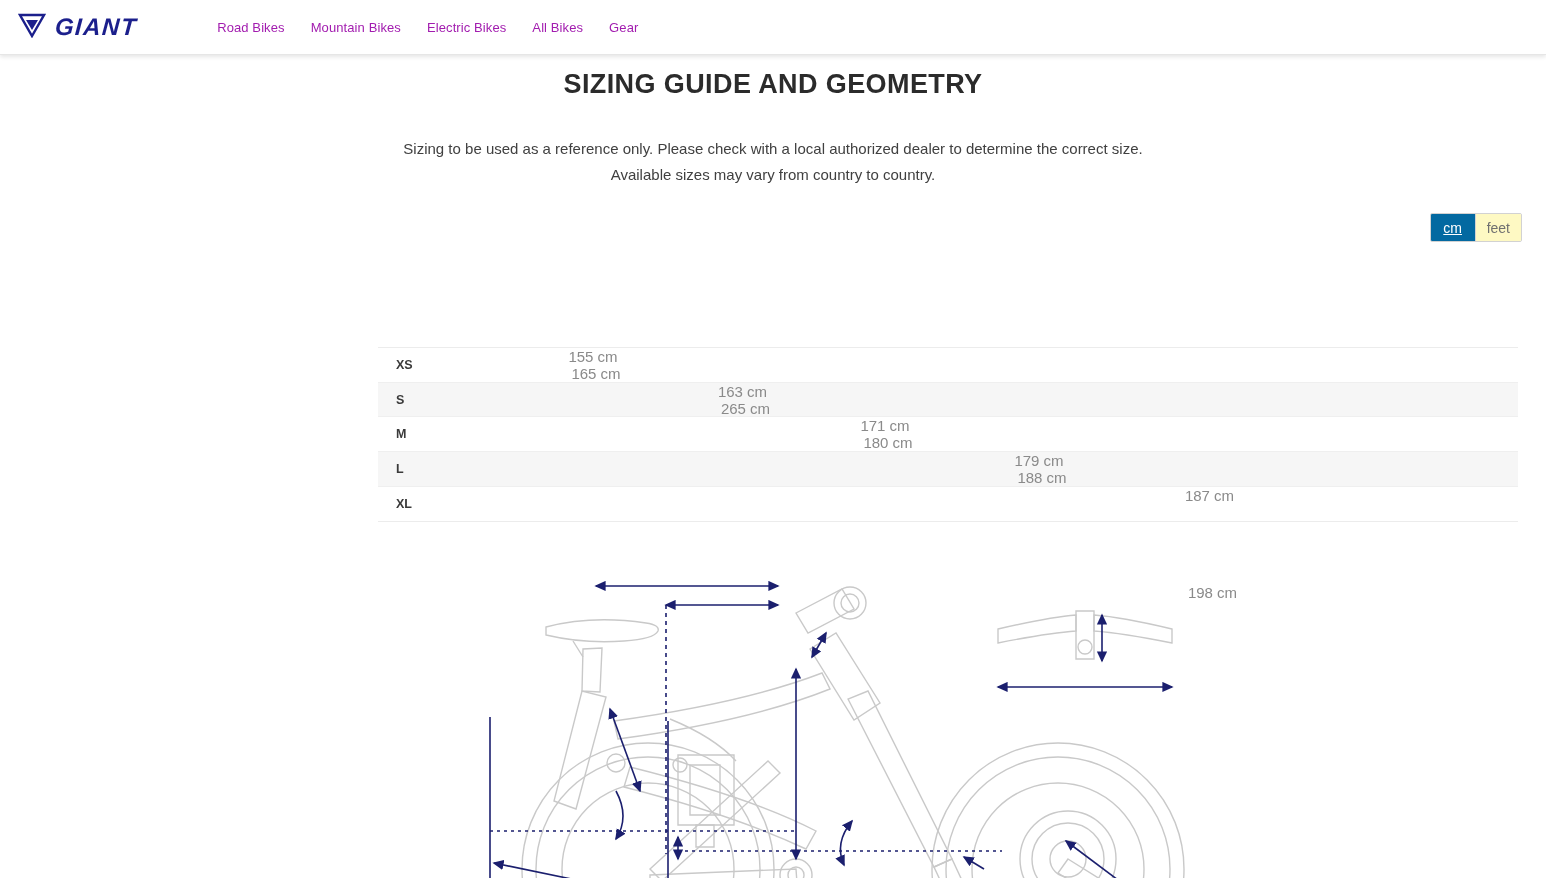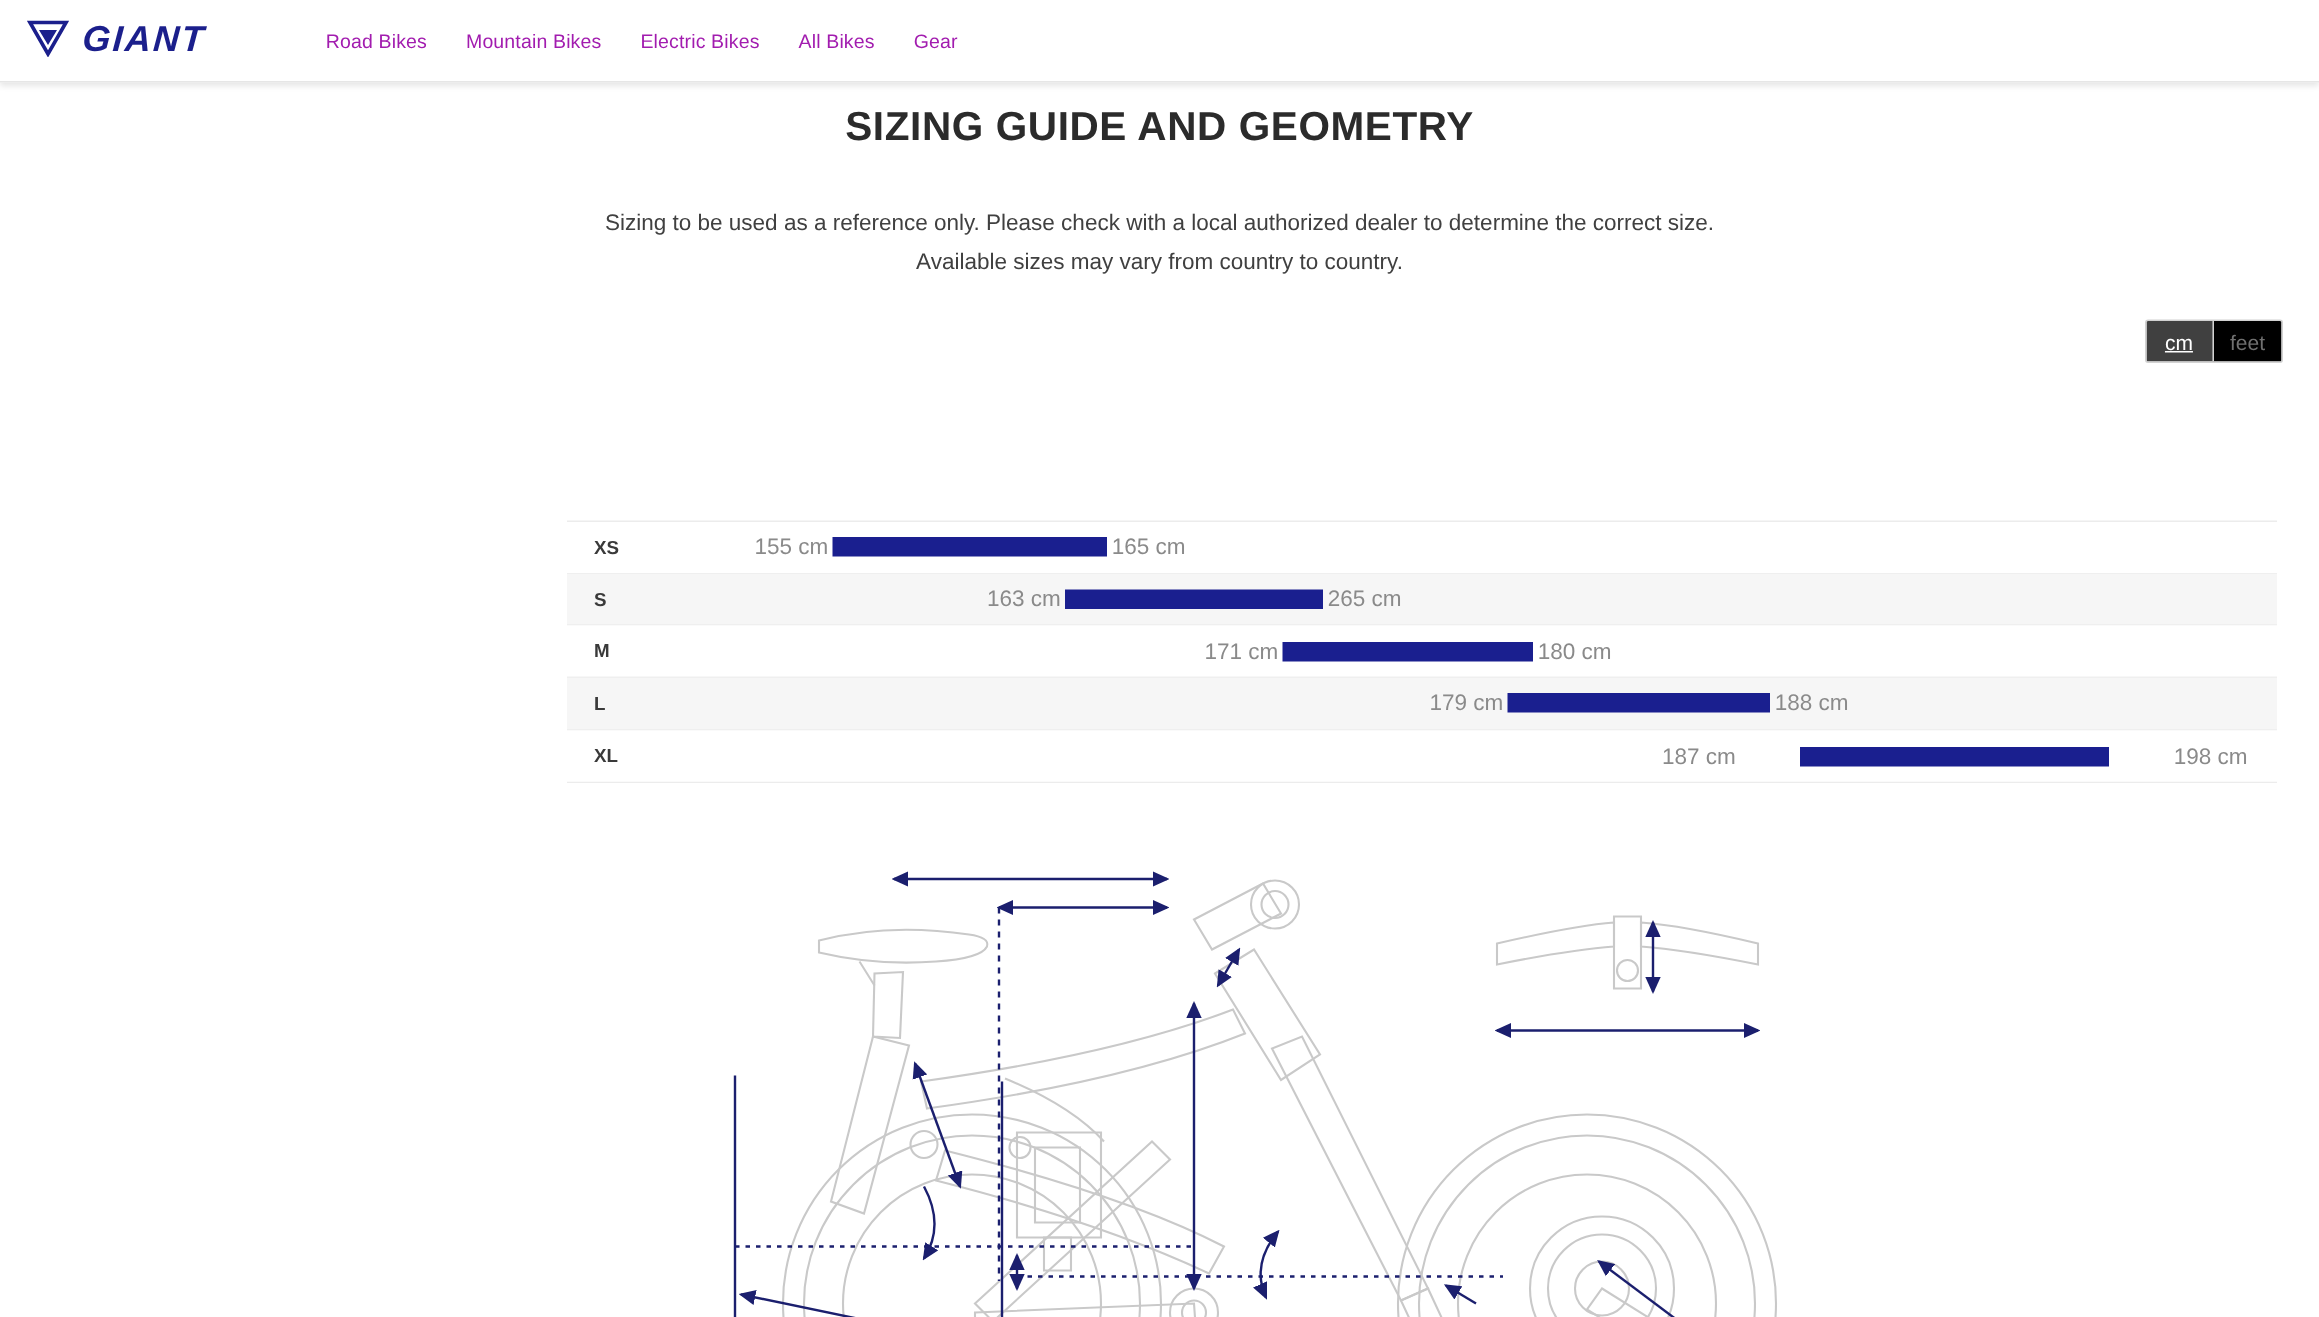--- a/index.html
+++ b/index.html
@@ -93,28 +93,28 @@
     overflow: hidden;
     height: 29px;
   }
   .unit-btn {
     min-width: 44px;
     padding: 0 11px;
     font-size: 14px;
     display: flex;
     align-items: center;
     justify-content: center;
-    background: #000000;
+    background: #fef9c3;
     color: #707070;
     border: none;
     cursor: pointer;
     font-family: "Liberation Sans", sans-serif;
   }
   .unit-btn.active {
-    background: #404040;
+    background: #0369a1;
     color: #ffffff;
     text-decoration: underline;
   }
   .unit-btn + .unit-btn { border-left: 1px solid #d2d2d2; }
 
   
   .size-table {
     position: absolute;
     left: 378px;
     top: 278px;
@@ -139,20 +139,21 @@
     font-weight: 700;
     color: #3a3a3a;
     flex: none;
   }
   .size-meter {
     position: absolute;
     left: 0; top: 0;
     height: 100%;
     display: flex;
     align-items: center;
+    flex-direction: column;
   }
   .meter-min, .meter-max {
     font-size: 15px;
     color: #8a8a8a;
     white-space: nowrap;
   }
   .meter-min { margin-right: 3px; }
   .meter-max { margin-left: 3px; }
   .meter-bar {
     height: 13px;

